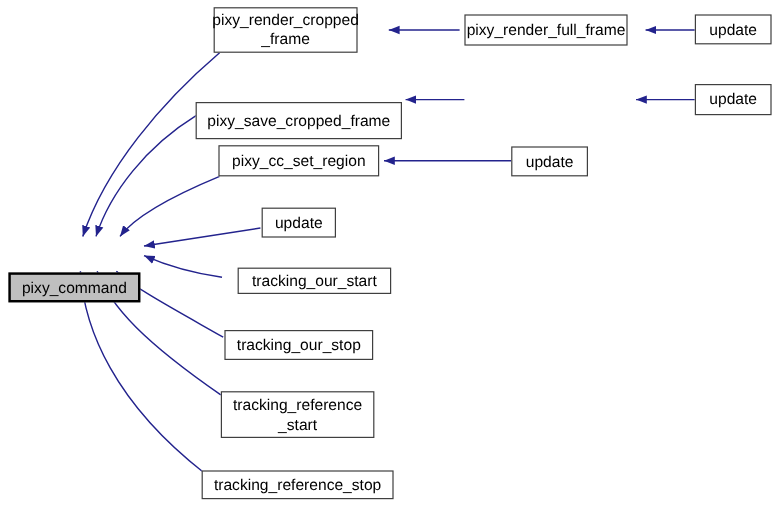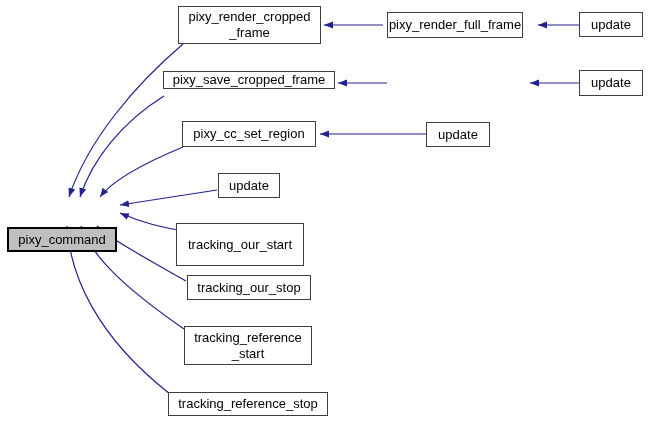--- a/index.html
+++ b/index.html
@@ -75,38 +75,38 @@
     <path class="edge" d="M579,25 L538,25" marker-end="url(#arrow)"></path>
     <path class="edge" d="M387,83 L338,83" marker-end="url(#arrow)"></path>
     <path class="edge" d="M579,83 L530,83" marker-end="url(#arrow)"></path>
     <path class="edge" d="M426,134 L320,134" marker-end="url(#arrow)"></path>
   </svg>
 
   <div class="node node--hl" style="left:7px; top:199px; width:110px; height:25px">
     <span>pixy_command</span>
   </div>
 
-  <div class="node" style="left:178px; top:6px; width:143px; height:38px">
+  <div class="node" style="left:178px; top:6px; width:120px; height:38px">
     <span>pixy_render_cropped
 _frame</span>
   </div>
 
-  <div class="node" style="left:163px; top:71px; width:172px; height:18px">
+  <div class="node" style="left:163px; top:85px; width:172px; height:31px">
     <span>pixy_save_cropped_frame</span>
   </div>
 
   <div class="node" style="left:182px; top:121px; width:134px; height:26px">
     <span>pixy_cc_set_region</span>
   </div>
 
   <div class="node" style="left:218px; top:173px; width:62px; height:25px">
     <span>update</span>
   </div>
 
-  <div class="node" style="left:176px; top:223px; width:128px; height:43px">
+  <div class="node" style="left:198px; top:223px; width:128px; height:22px">
     <span>tracking_our_start</span>
   </div>
 
   <div class="node" style="left:187px; top:275px; width:124px; height:25px">
     <span>tracking_our_stop</span>
   </div>
 
   <div class="node" style="left:184px; top:326px; width:128px; height:39px">
     <span>tracking_reference
 _start</span>

